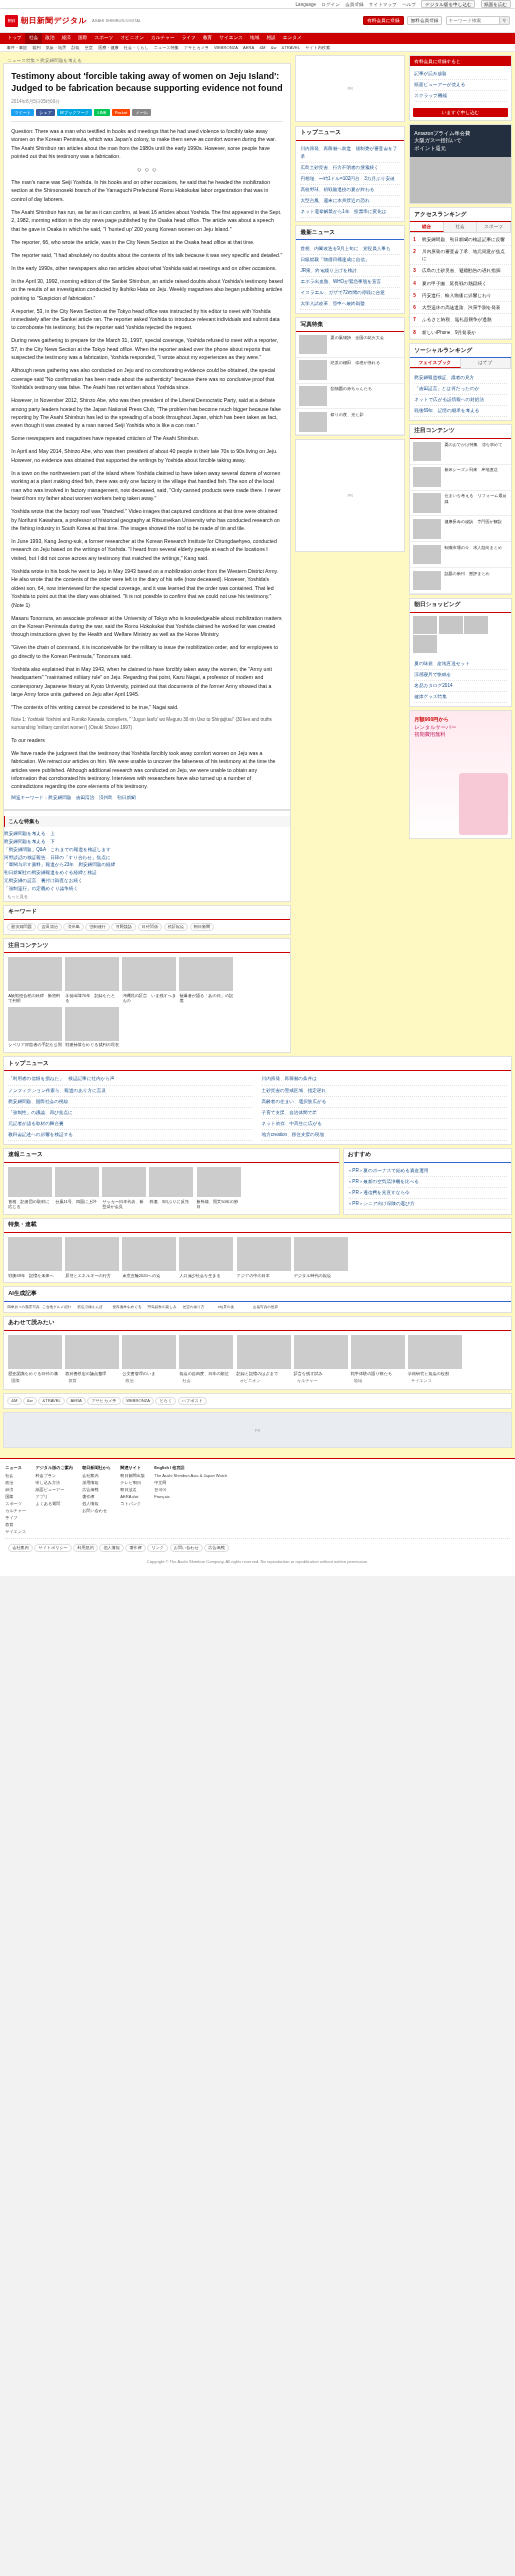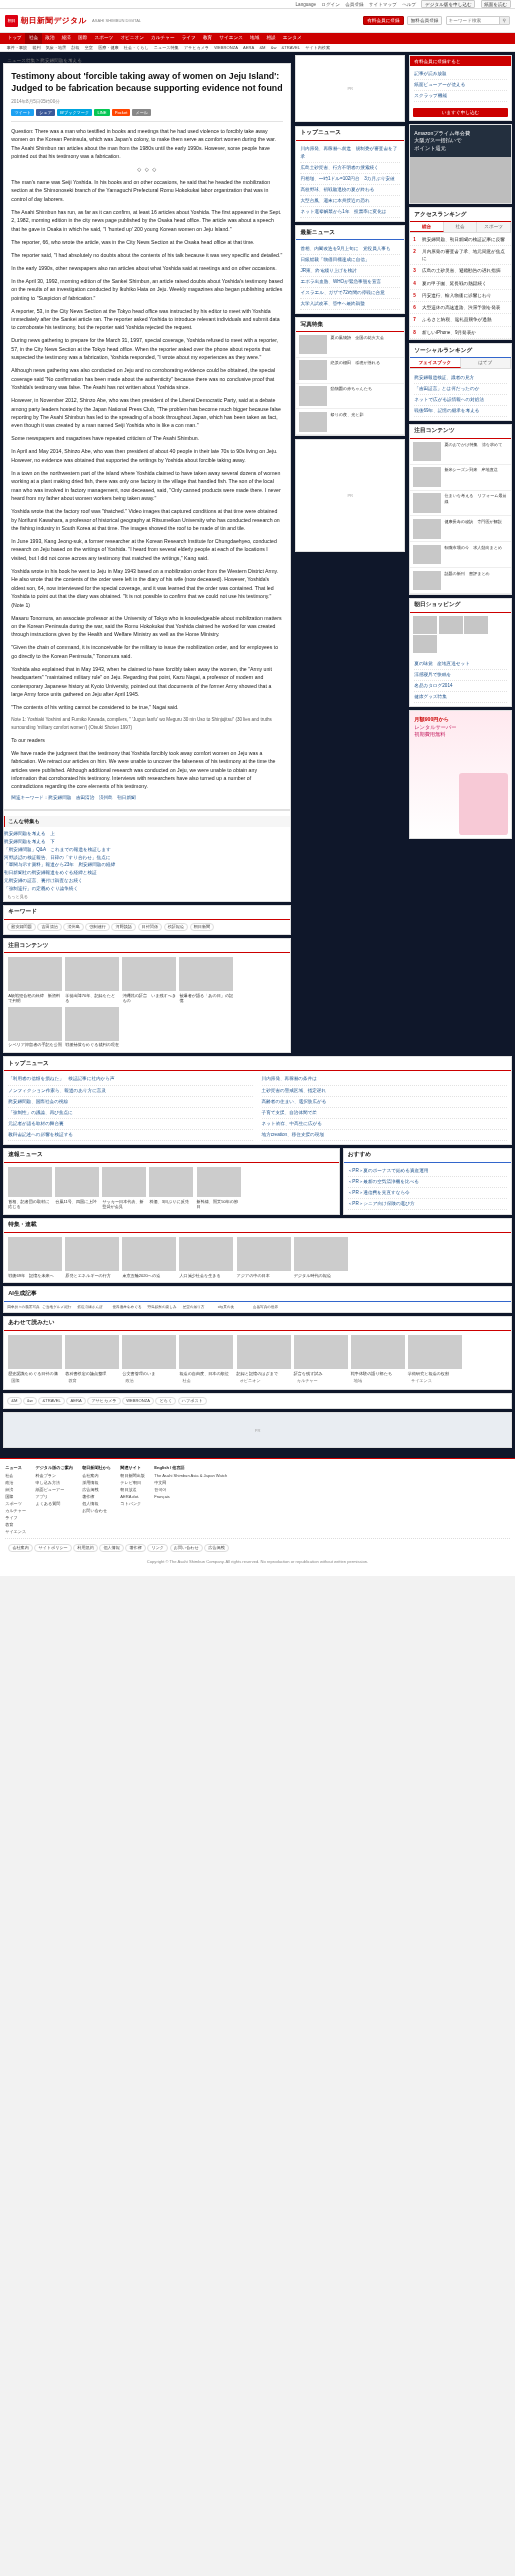--- a/index.html
+++ b/index.html
@@ -64,21 +64,21 @@
   .navbar .nv { padding:0 3.6px; line-height:10.3px; white-space:nowrap; color:#fff; }
   .navbar .nv.active { background:#900; }
   .subnav {
     background:#fff; height:8.8px; display:flex; align-items:center; gap:0;
     padding:0 4.1px; font-size:4.1px; color:#444; border-bottom:0.5px solid #e5e5e5;
     overflow:hidden;
   }
   .subnav .sn { padding:0 2.6px; white-space:nowrap; }
 
   
-  .wrap { width:515px; margin:0 auto; background:#0f172a; }
+  .wrap { width:515px; margin:0 auto; background:#fef9c3; }
   .cols { display:flex; gap:4.1px; padding:3.1px 3.1px 0 3.1px; align-items:flex-start; }
   .col-main { width:289px; }
   .col-mid  { width:110px; }
   .col-right{ width:103px; }
 
   .panel { background:#fff; border:0.5px solid #e0e0e0; margin-bottom:3.1px; }
   .panel-pad { padding:4.1px; }
 
   
   .breadcrumb { font-size:4.6px; color:#777; padding:2.1px 4.1px 0; }

